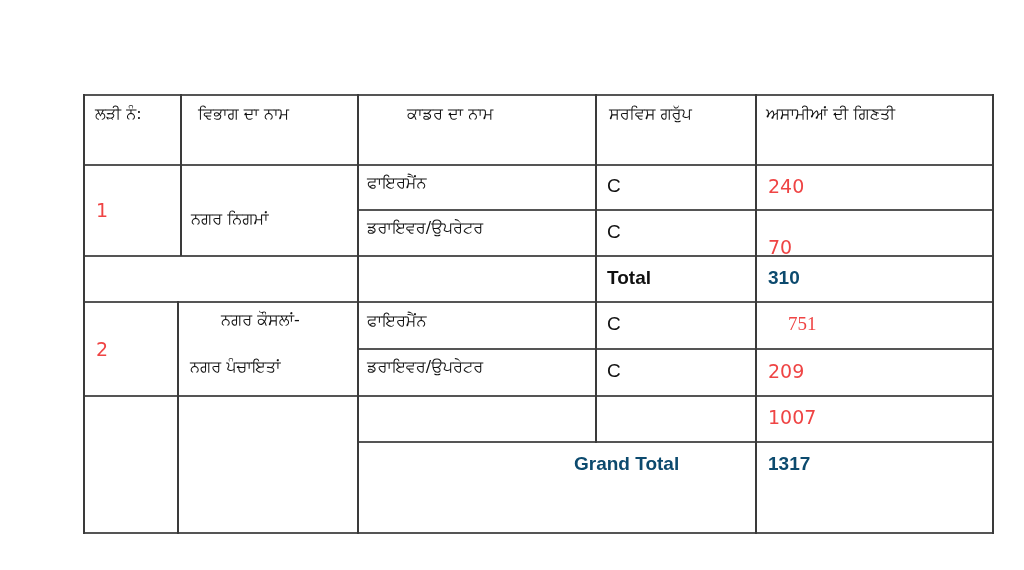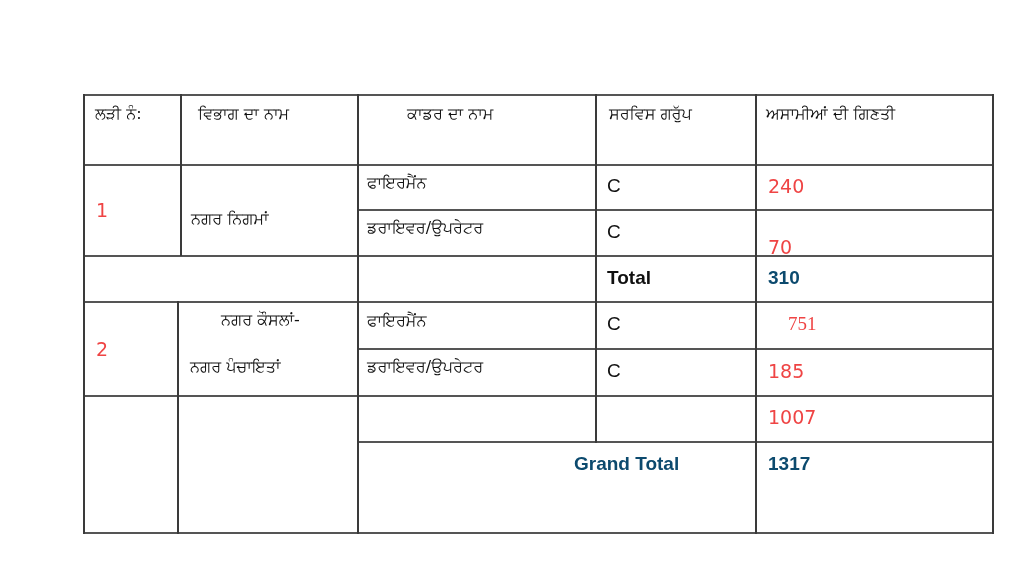--- a/index.html
+++ b/index.html
@@ -70,19 +70,19 @@
   <div class="txt num" style="left:96px; top:338px;">2</div>
   <div class="txt" style="left:190px; top:310px;margin-left:31px;">ਨਗਰ ਕੌਸਲਾਂ-</div>
   <div class="txt" style="left:190px; top:357px;">ਨਗਰ ਪੰਚਾਇਤਾਂ</div>
 
   <div class="txt" style="left:367px; top:311px;">ਫਾਇਰਮੈਂਨ</div>
   <div class="txt latin" style="left:607px; top:313px;">C</div>
   <div class="txt num" style="left:788px; top:313px;font-family:Liberation Serif, serif;">751</div>
 
   <div class="txt" style="left:367px; top:357px;">ਡਰਾਇਵਰ/ਉਪਰੇਟਰ</div>
   <div class="txt latin" style="left:607px; top:360px;">C</div>
-  <div class="txt num" style="left:768px; top:360px;">185</div>
+  <div class="txt num" style="left:768px; top:360px;">209</div>
 
   <div class="txt num" style="left:768px; top:406px;">1007</div>
 
   <div class="txt bold" style="left:574px; top:453px;">Grand Total</div>
   <div class="txt bold" style="left:768px; top:453px;">1317</div>
 </div>
 
 </body></html>

